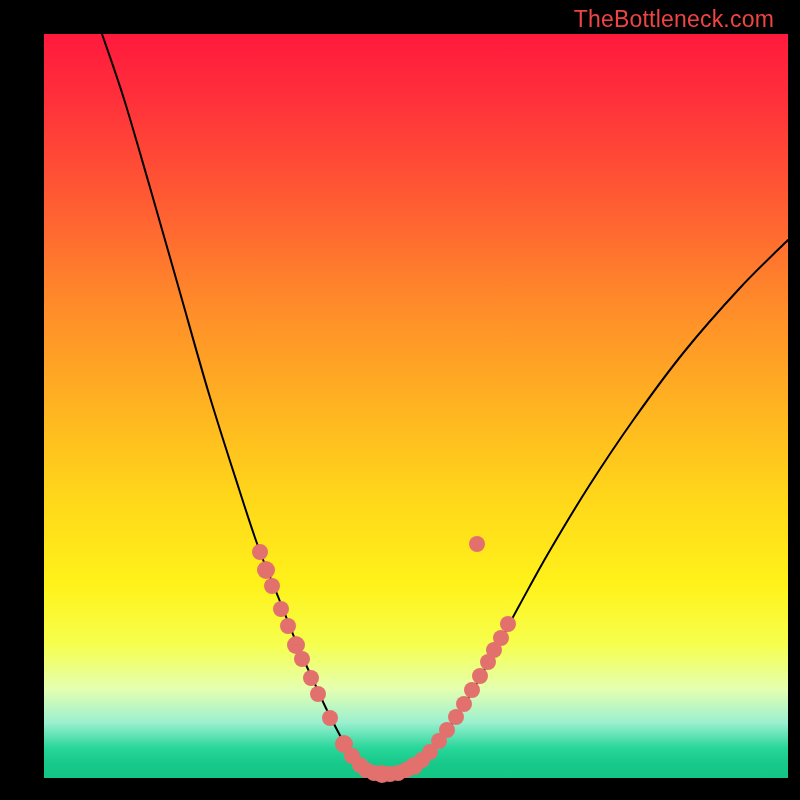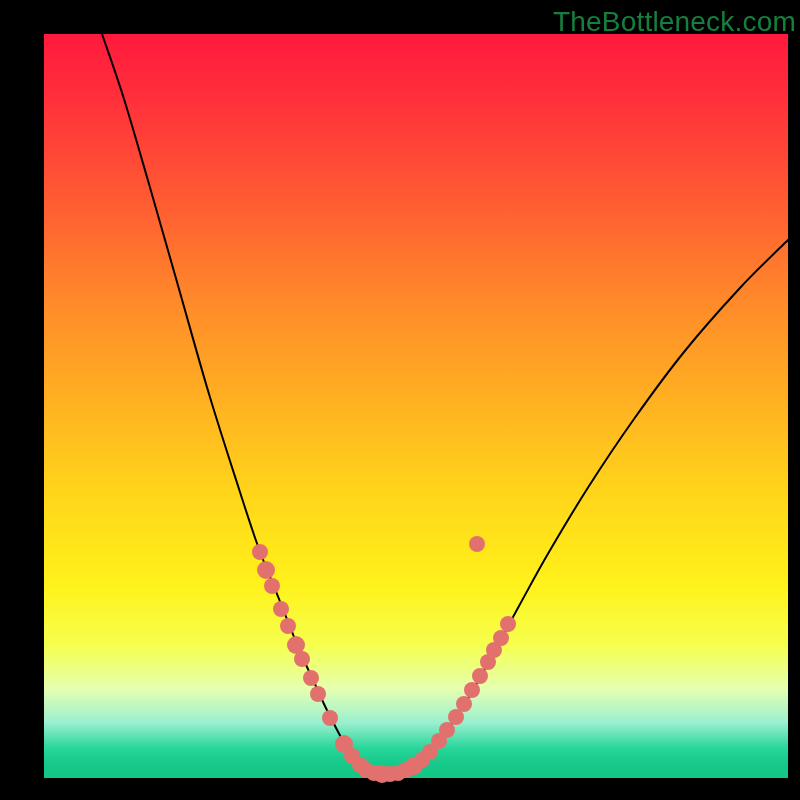--- a/index.html
+++ b/index.html
@@ -38,23 +38,23 @@
       #e5ffb0 88%,
       #9cf0d0 92.5%,
       #28d69a 96%,
       #17c98a 98%,
       #14c685 100%
     );
   }
   .watermark {
     position: absolute;
     top: 6px;
-    right: 4px;
-    color: #15803d;
-    font-size: 28px;
+    right: 26px;
+    color: #ef4444;
+    font-size: 23px;
     font-weight: 500;
     letter-spacing: 0.2px;
     user-select: none;
   }
   svg.curve {
     position: absolute;
     left: 0;
     top: 0;
     width: 744px;
     height: 744px;

